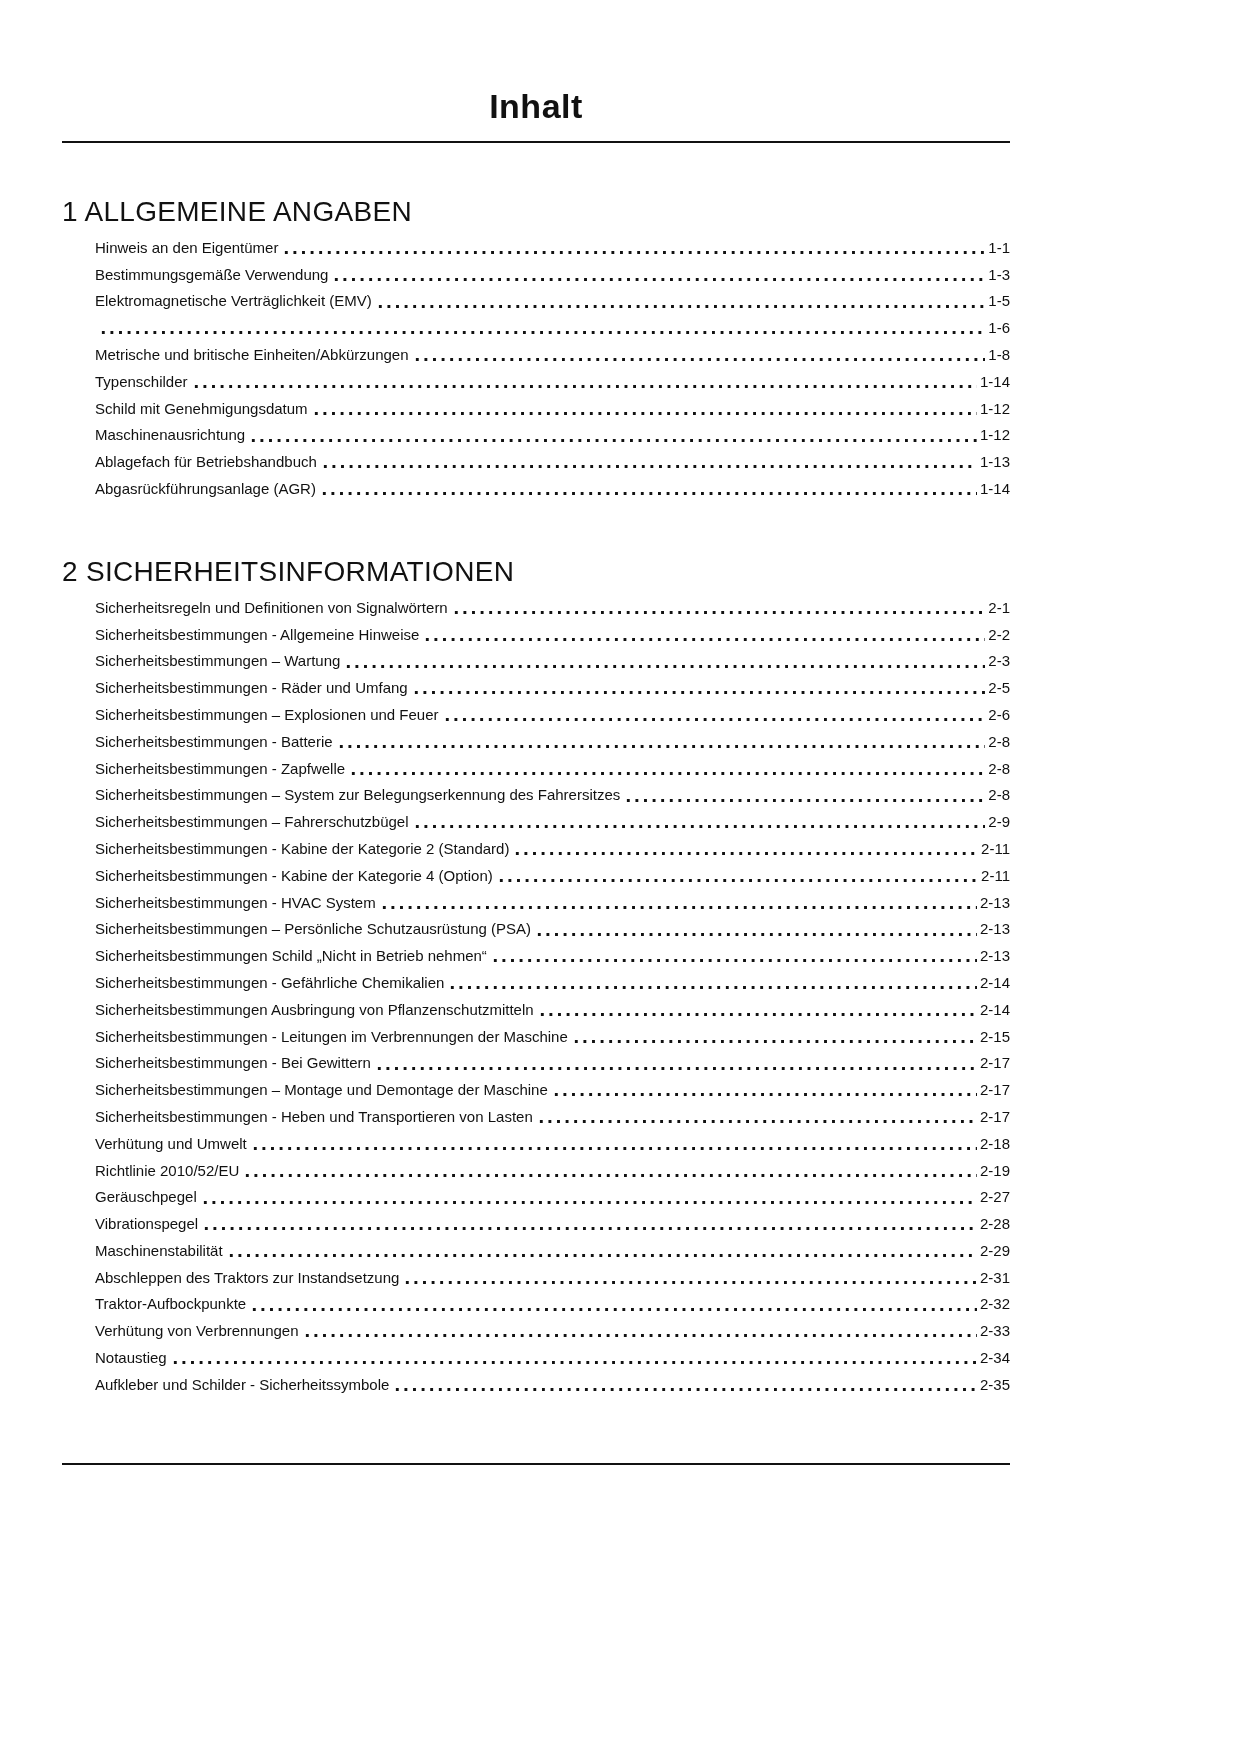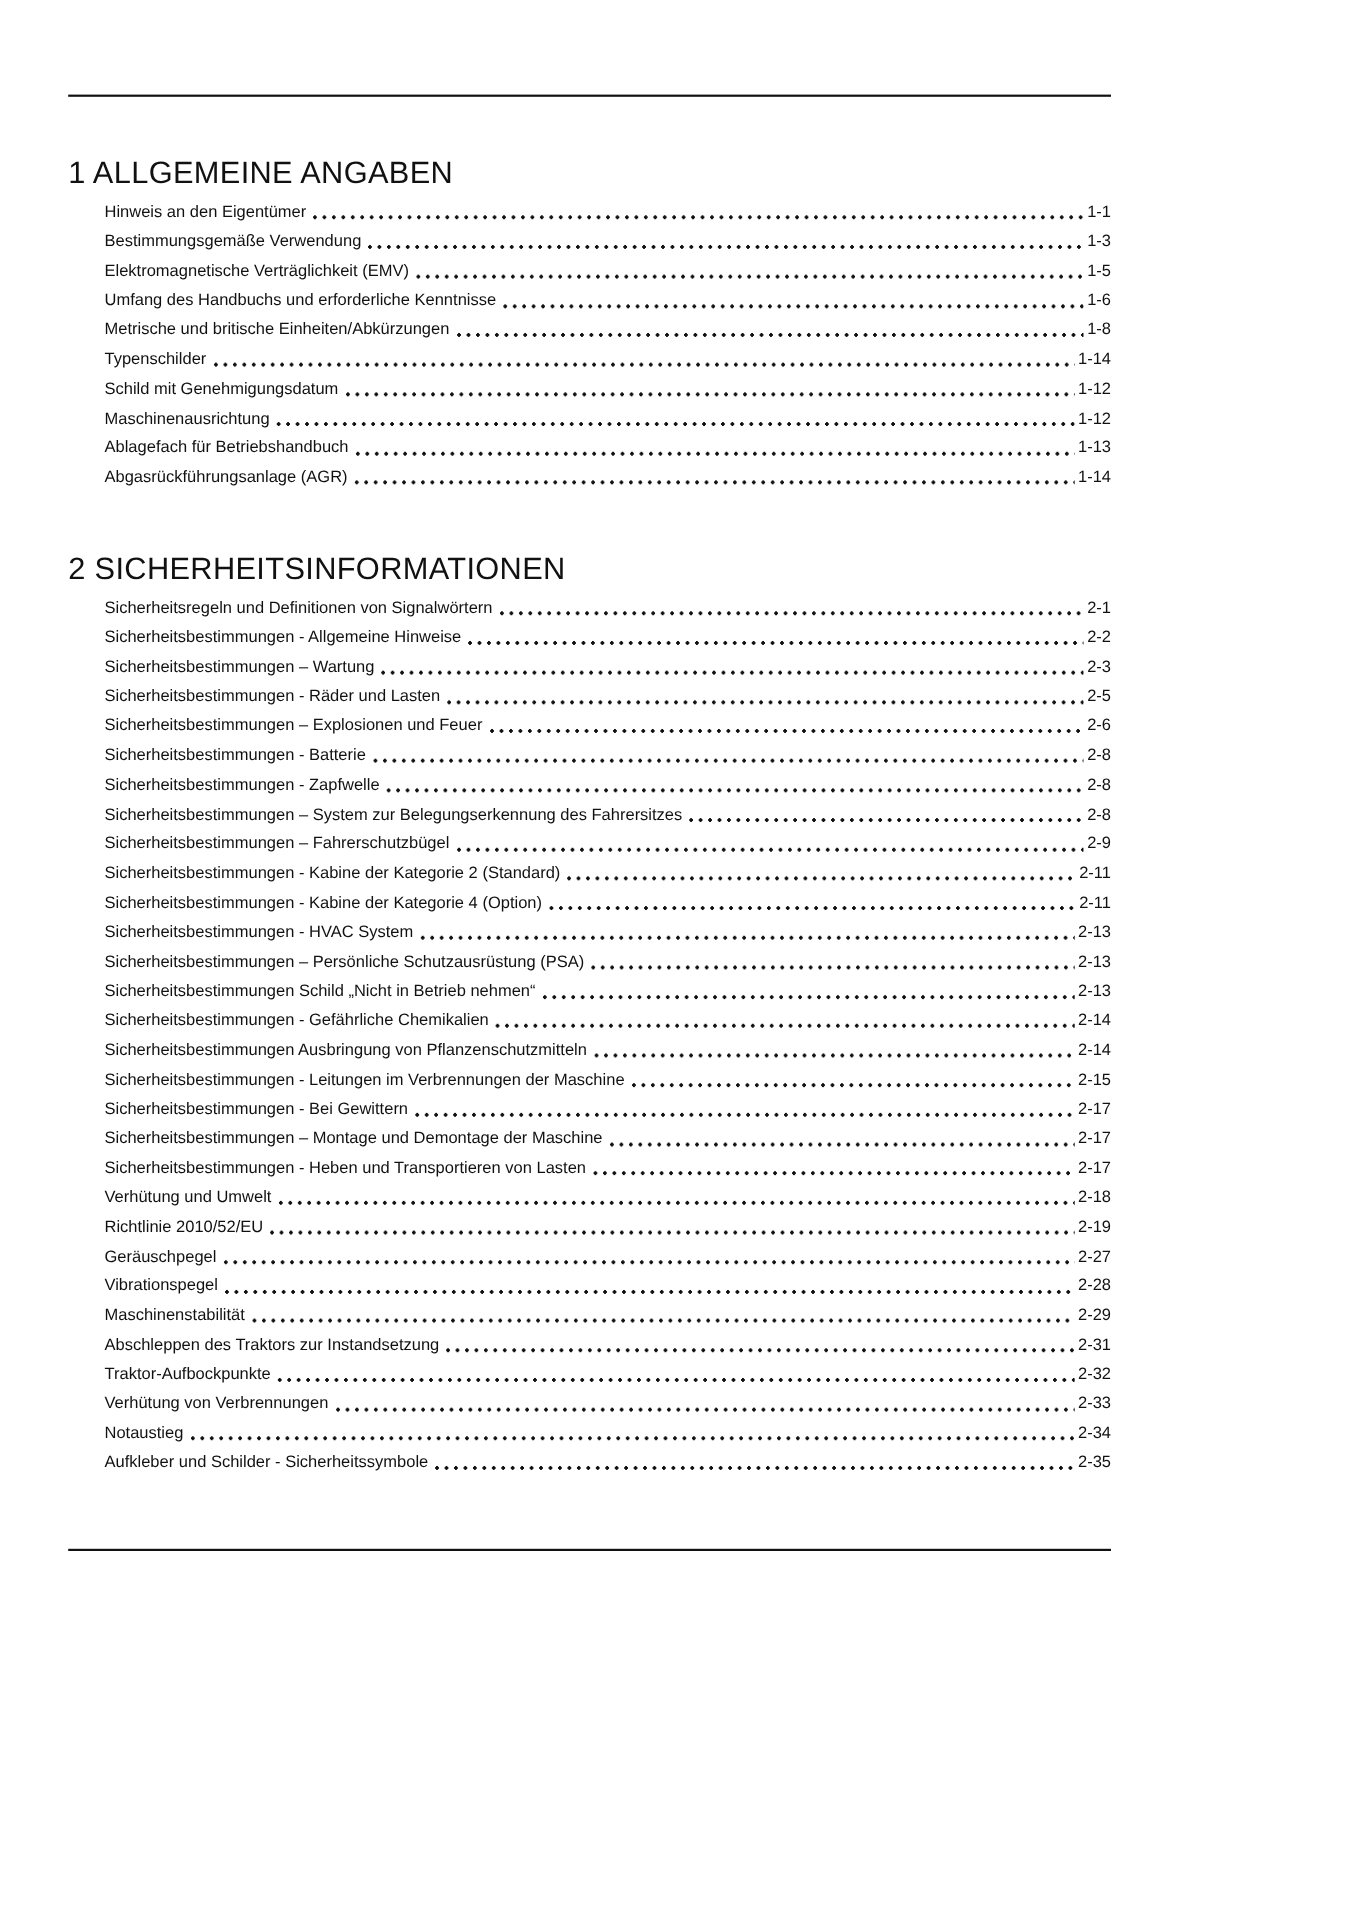--- a/index.html
+++ b/index.html
@@ -70,20 +70,21 @@
     min-width: 10px;
   }
   .page-num {
     white-space: nowrap;
   }
 </style>
 </head>
 <body>
 
 <div class="content">
+  <h1 class="doc-title">Inhalt</h1>
   <div class="rule"></div>
   <div id="sections">
       <div class="section">
         <h2 class="section-heading">1 ALLGEMEINE ANGABEN</h2>
         <div class="entries">
           <div class="row">
             <span class="label">Hinweis an den Eigentümer</span>
             <span class="dots"></span>
             <span class="page-num">1-1</span>
           </div>
@@ -91,21 +92,20 @@
             <span class="label">Bestimmungsgemäße Verwendung</span>
             <span class="dots"></span>
             <span class="page-num">1-3</span>
           </div>
           <div class="row">
             <span class="label">Elektromagnetische Verträglichkeit (EMV)</span>
             <span class="dots"></span>
             <span class="page-num">1-5</span>
           </div>
           <div class="row">
-            <span class="label">Umfang des Handbuchs und erforderliche Kenntnisse</span>
             <span class="dots"></span>
             <span class="page-num">1-6</span>
           </div>
           <div class="row">
             <span class="label">Metrische und britische Einheiten/Abkürzungen</span>
             <span class="dots"></span>
             <span class="page-num">1-8</span>
           </div>
           <div class="row">
             <span class="label">Typenschilder</span>
@@ -146,21 +146,21 @@
             <span class="label">Sicherheitsbestimmungen - Allgemeine Hinweise</span>
             <span class="dots"></span>
             <span class="page-num">2-2</span>
           </div>
           <div class="row">
             <span class="label">Sicherheitsbestimmungen – Wartung</span>
             <span class="dots"></span>
             <span class="page-num">2-3</span>
           </div>
           <div class="row">
-            <span class="label">Sicherheitsbestimmungen - Räder und Lasten</span>
+            <span class="label">Sicherheitsbestimmungen - Räder und Umfang</span>
             <span class="dots"></span>
             <span class="page-num">2-5</span>
           </div>
           <div class="row">
             <span class="label">Sicherheitsbestimmungen – Explosionen und Feuer</span>
             <span class="dots"></span>
             <span class="page-num">2-6</span>
           </div>
           <div class="row">
             <span class="label">Sicherheitsbestimmungen - Batterie</span>

